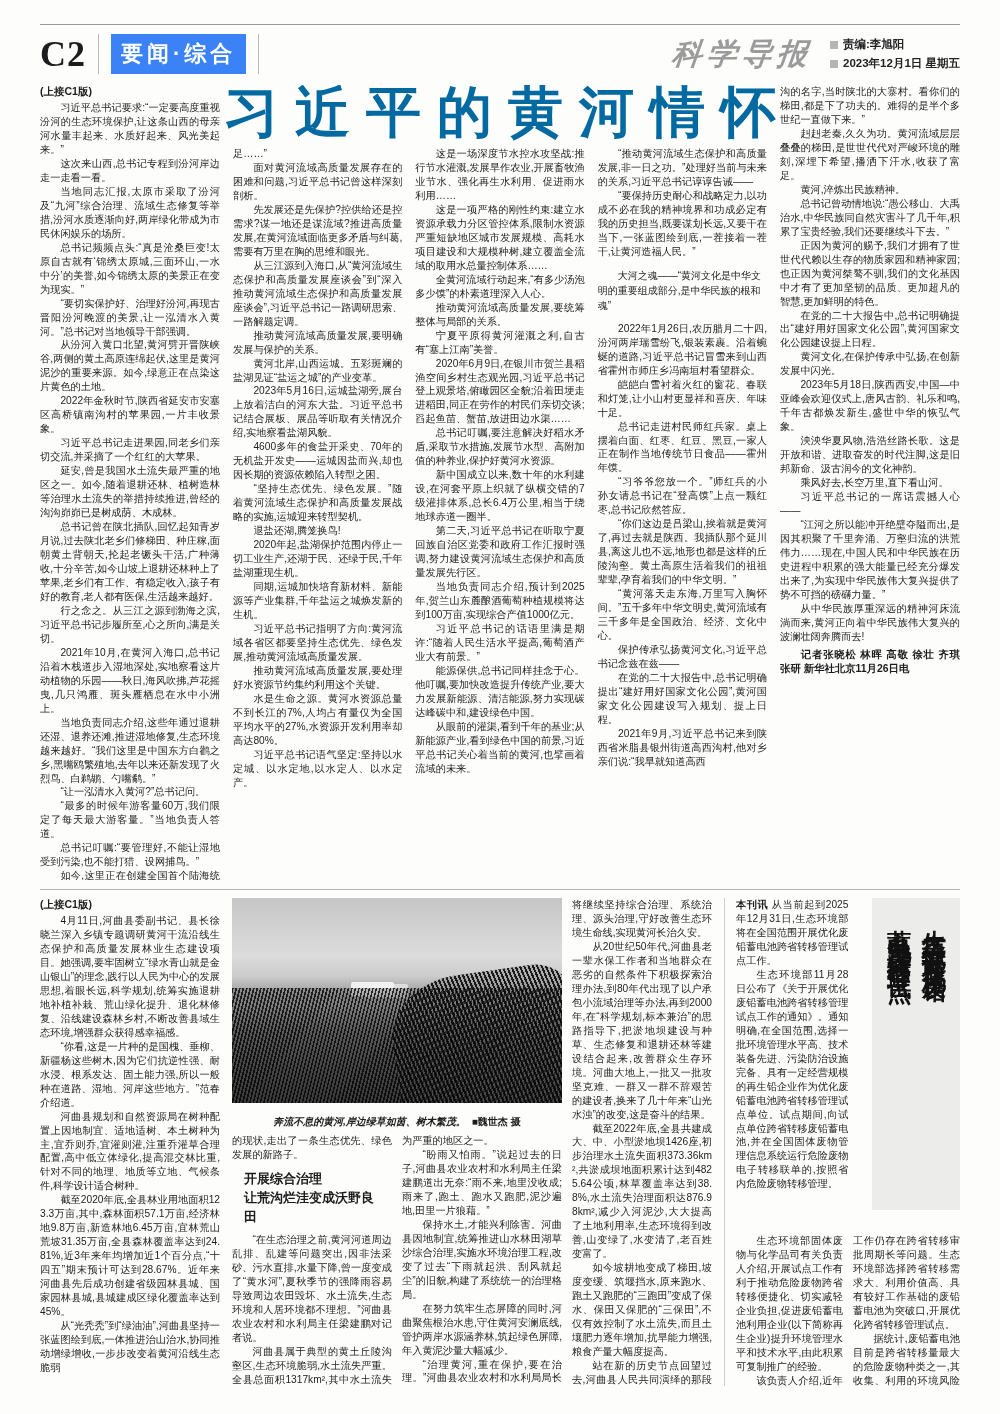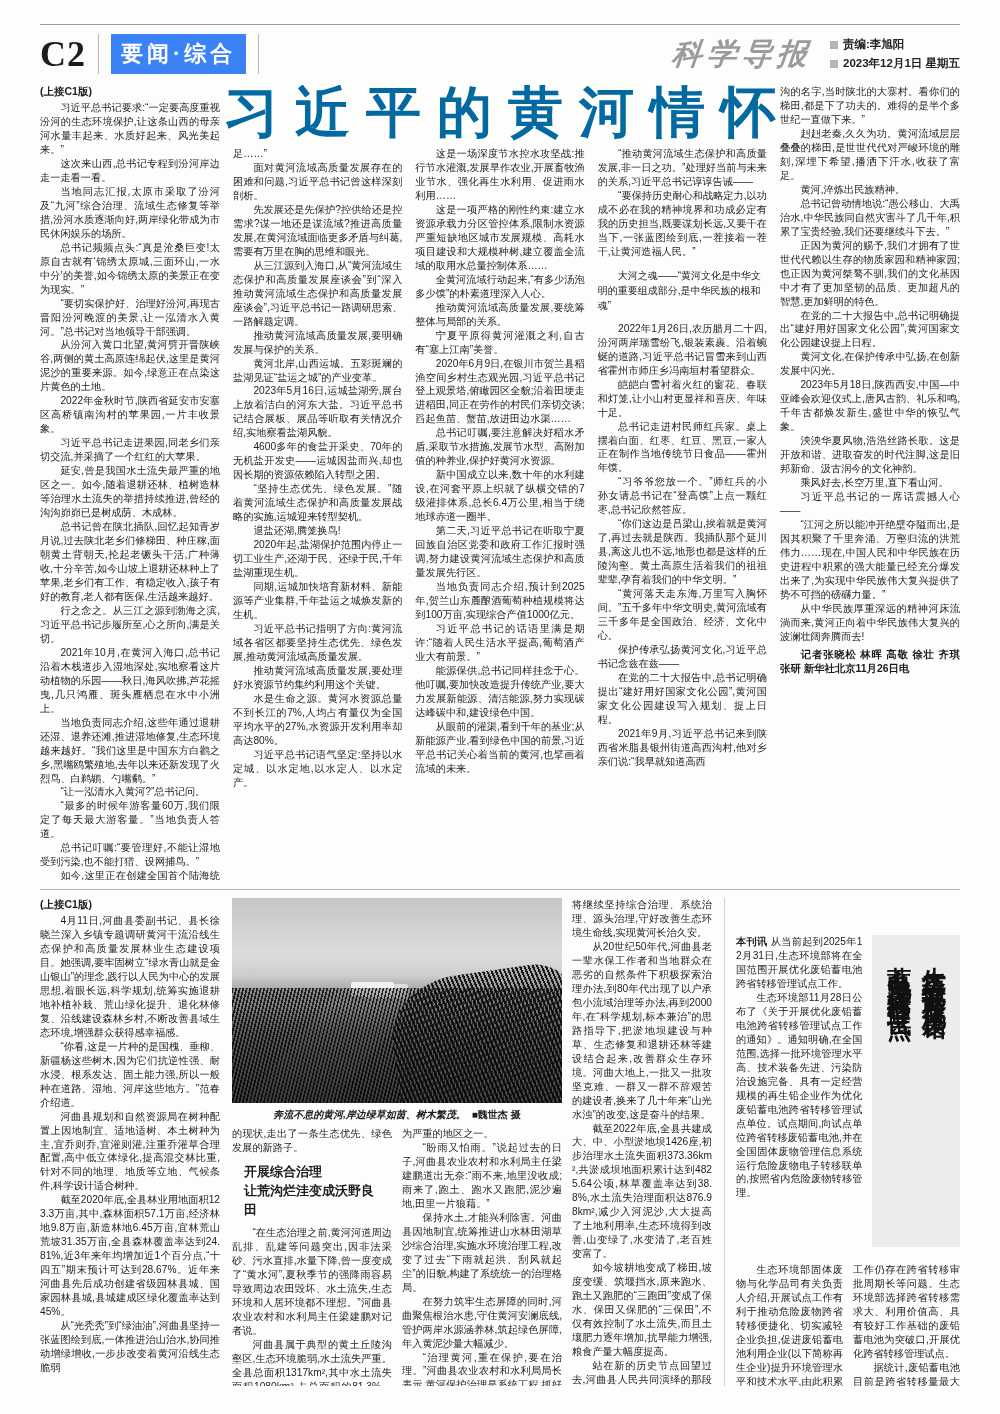--- a/index.html
+++ b/index.html
@@ -31,33 +31,33 @@
   .divider{border-top:1px solid #b5b5b5;margin:9px 0 8px;}
   
   .bottom{display:flex;gap:12px;height:488px;overflow:hidden;}
   .b-left{width:180px;flex:0 0 180px;overflow:hidden;}
   .b-mid{width:480px;flex:0 0 480px;display:flex;gap:10px;}
   .b-mid-left{width:330px;flex:0 0 330px;display:flex;flex-direction:column;}
   .photo{width:330px;height:205px;position:relative;overflow:hidden;background:linear-gradient(180deg,#c6c6c6 0%,#dcdcdc 28%,#cccccc 38%,#adadad 44%,#8e8e8e 48%,#9e9e9e 52%,#5b5b5b 66%,#303030 100%);}
   .building{position:absolute;left:36%;top:41%;width:13%;height:7%;background:#f1f1f1;border-radius:2px;box-shadow:14px 2px 0 rgba(240,240,240,.7);}
   .grass{position:absolute;left:0;right:0;bottom:0;height:56%;background:repeating-linear-gradient(104deg,rgba(12,12,12,.85) 0 1.6px,rgba(130,130,130,.35) 1.6px 3.4px),linear-gradient(180deg,rgba(110,110,110,.25),rgba(18,18,18,.95));}
   .grass2{position:absolute;right:-4%;bottom:-6%;width:55%;height:70%;background:repeating-linear-gradient(75deg,rgba(8,8,8,.9) 0 2px,rgba(100,100,100,.3) 2px 4px);transform:rotate(-8deg);border-radius:40% 20% 0 0;}
-  .caption{height:17px;display:flex;align-items:center;justify-content:center;gap:6px;font-size:10px;margin:3px 0 4px;}
+  .caption{height:17px;display:flex;align-items:center;justify-content:center;gap:6px;font-size:10px;margin:10px 0 4px;}
   .cap-text{font-family:"Liberation Serif",serif;font-style:italic;font-weight:bold;}
   .cap-credit{font-weight:bold;}
   .b-mid-bottomcols{display:flex;gap:10px;flex:1;overflow:hidden;}
   .b1,.b2{width:160px;flex:1;overflow:hidden;}
   .river-subhead{font-weight:bold;font-size:13px;line-height:1.45;margin:8px 12px 7px;}
   .colC{width:140px;flex:0 0 140px;overflow:hidden;}
   
   .b-right{width:236px;flex:0 0 236px;border-left:1px solid #cfcfcf;padding-left:11px;box-sizing:border-box;display:flex;flex-direction:column;overflow:hidden;}
-  .bat-top{display:flex;gap:10px;height:312px;overflow:hidden;margin-top:37px;}
+  .bat-top{display:flex;gap:24px;height:312px;overflow:hidden;}
   .bat-d1{width:120px;flex:1;overflow:hidden;}
   .vhead{writing-mode:vertical-rl;background:#ececea;color:#111;font-weight:900;font-size:24px;line-height:1.45;letter-spacing:5px;padding:12px 9px;height:288px;box-sizing:content-box;flex:0 0 auto;}
-  .bat-bottom{display:flex;gap:10px;flex:1;margin-top:16px;overflow:hidden;}
+  .bat-bottom{display:flex;gap:10px;flex:1;margin-top:24px;overflow:hidden;}
   .bat-e1,.bat-e2{flex:1;overflow:hidden;}
   .lead-tag{font-weight:bold;}
 </style>
 </head>
 <body>
 
 <div class="page">
 
   <div class="top-rule"></div>
 

